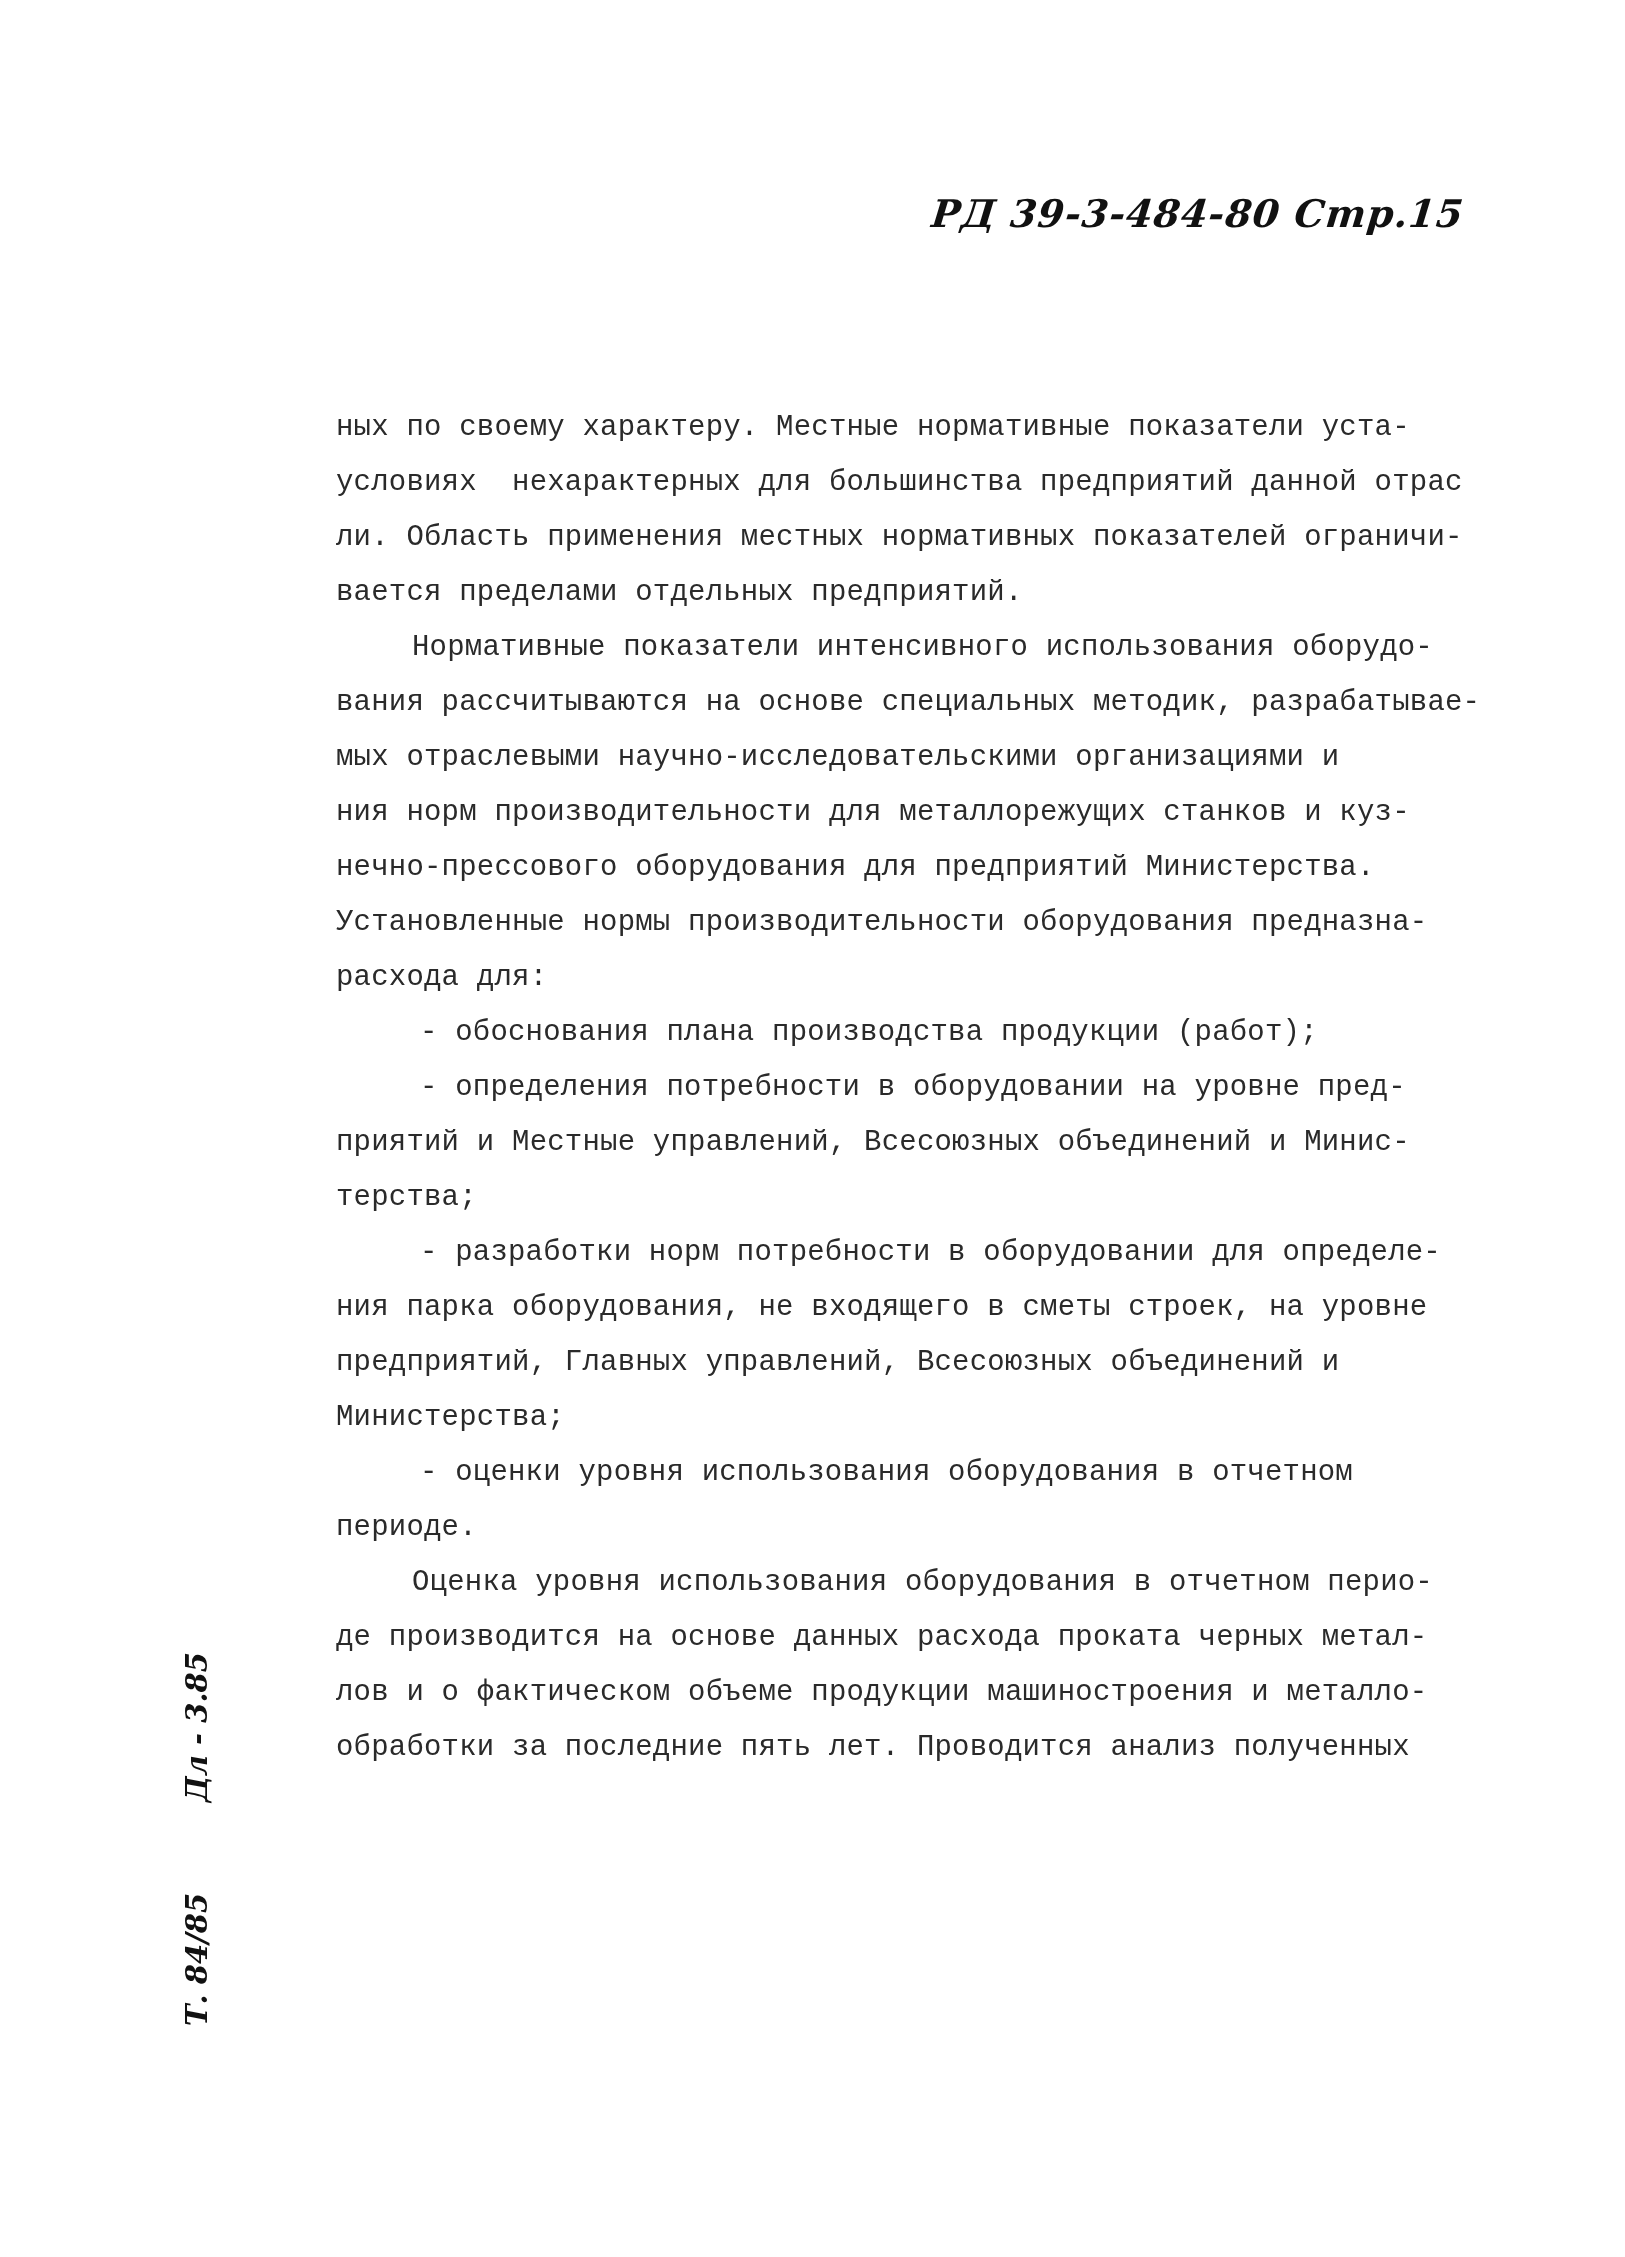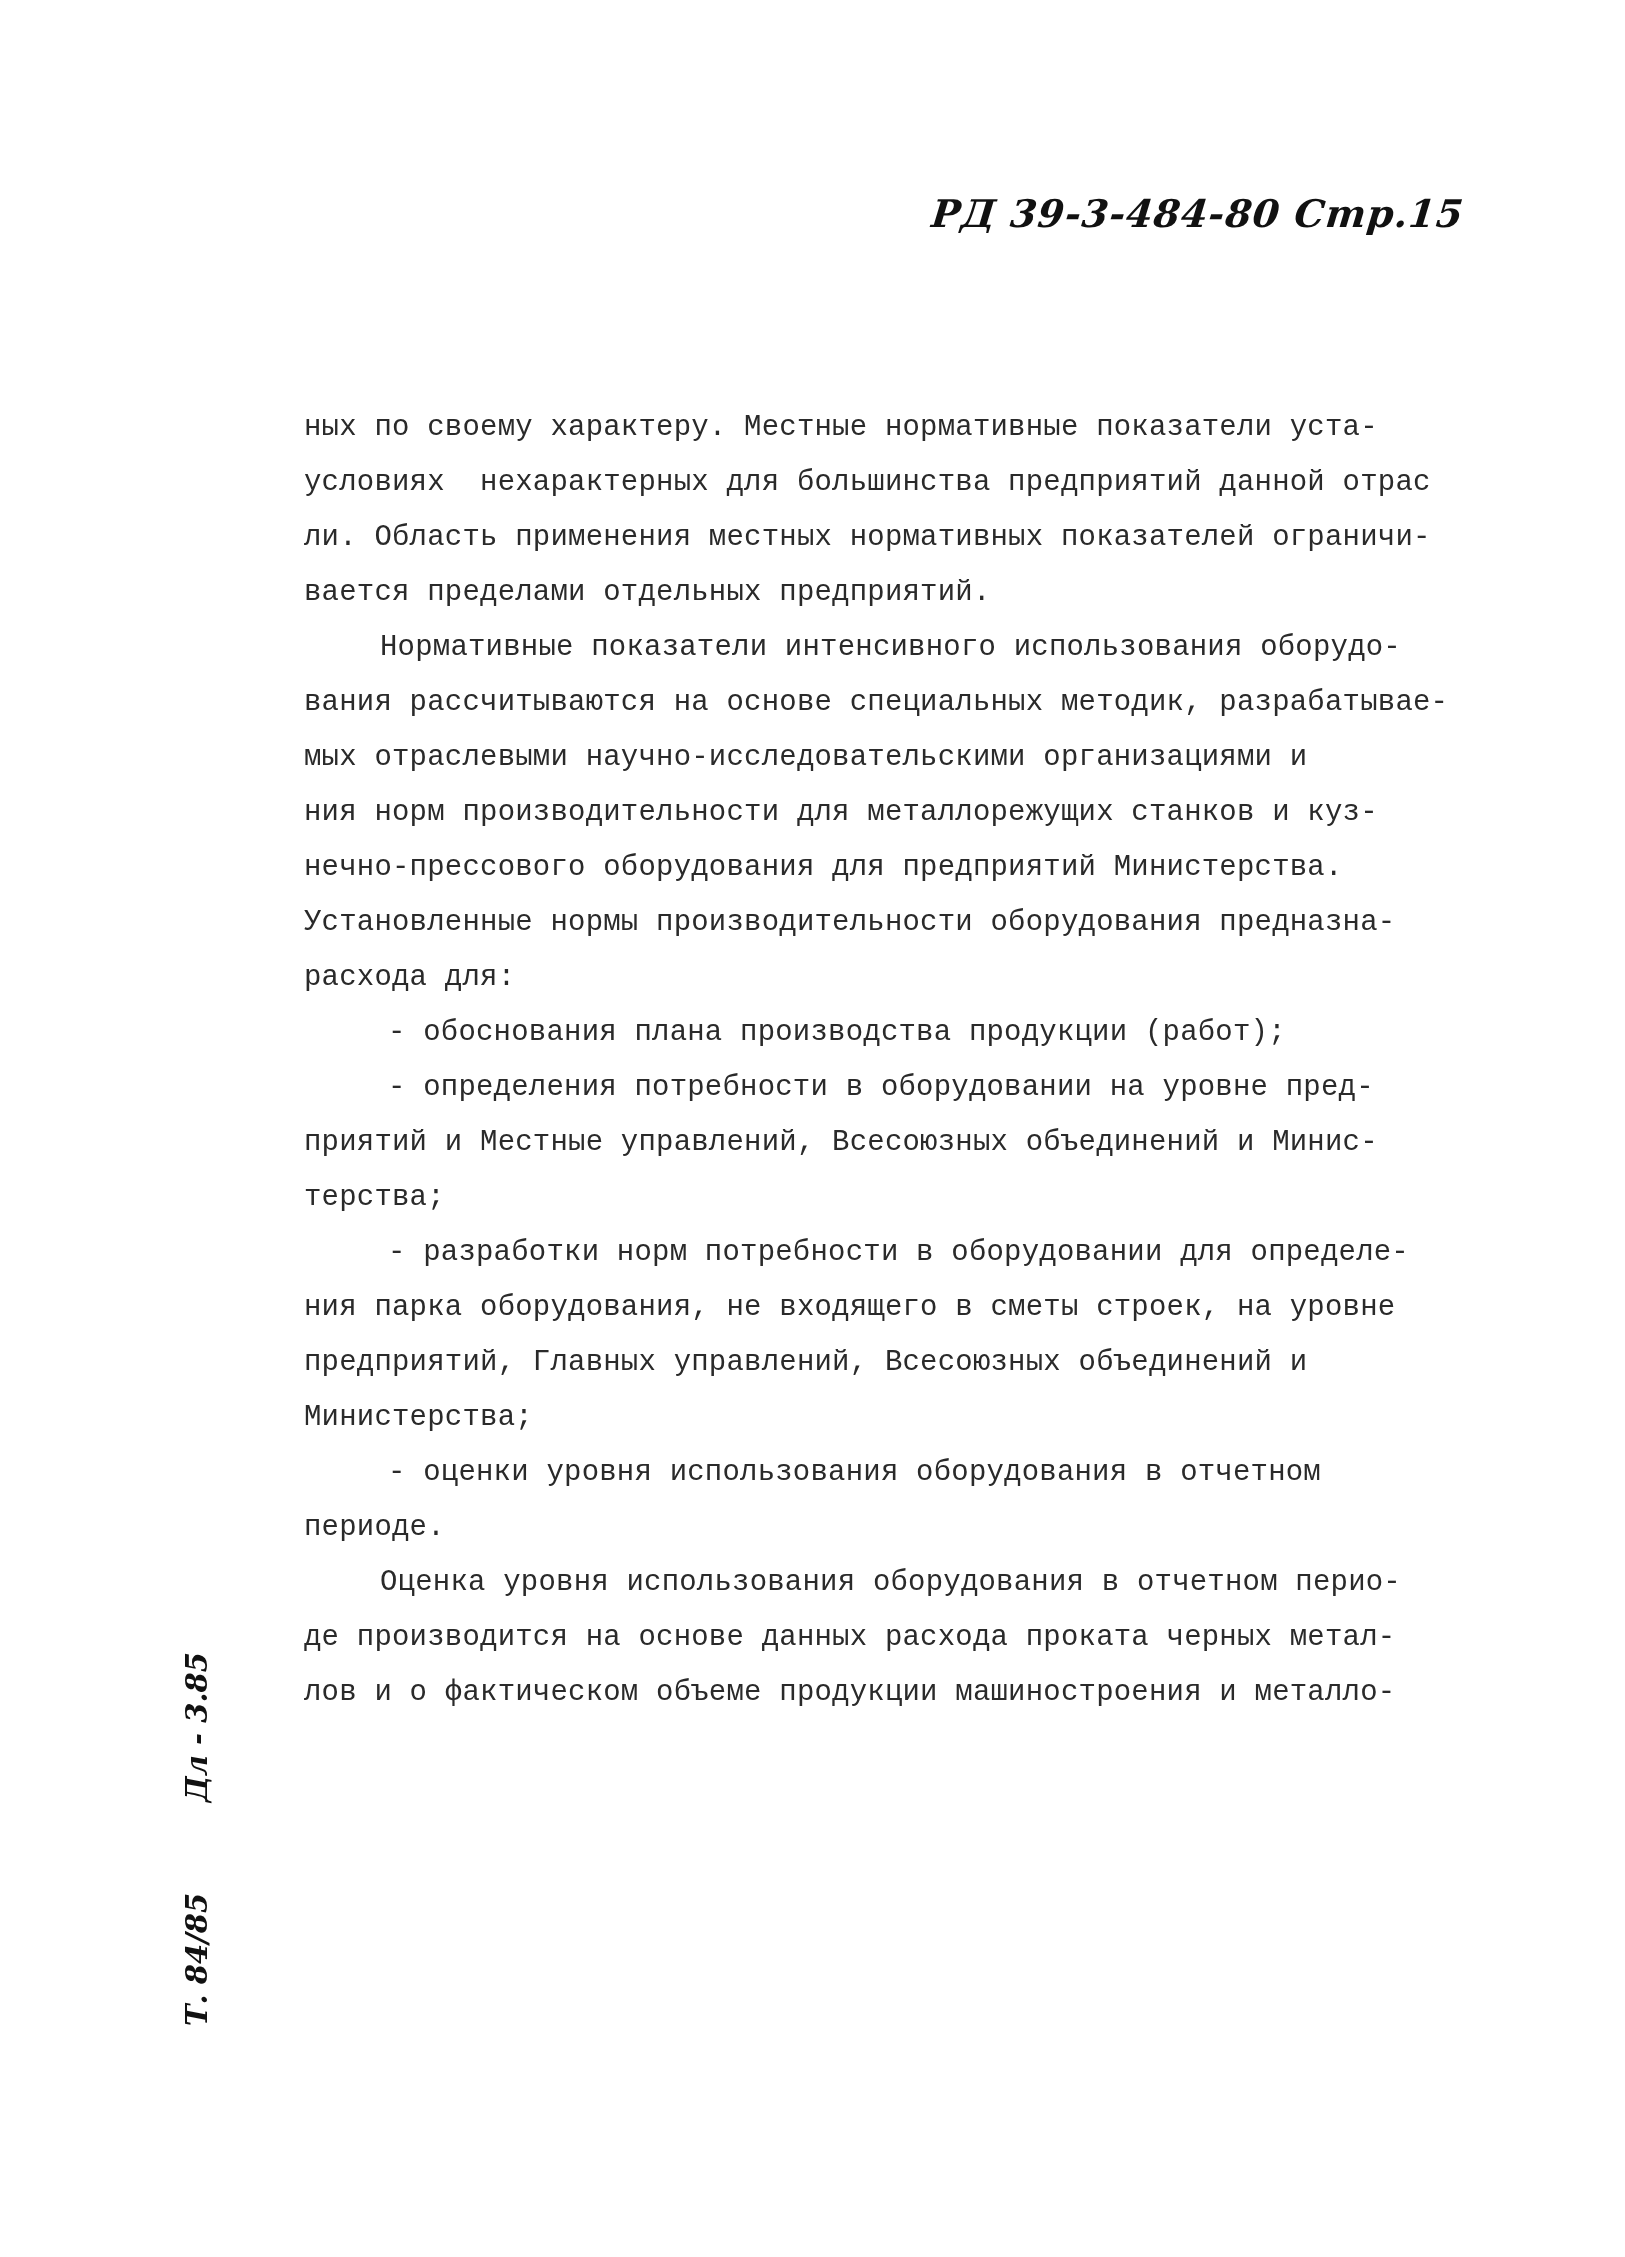--- a/index.html
+++ b/index.html
@@ -41,20 +41,21 @@
       font-family: "Liberation Mono", "DejaVu Sans Mono", monospace;
       font-size: 29px;
       line-height: 55px;
       color: #2a2a2a;
       letter-spacing: 0.2px;
     }
     .line {
       display: block;
       white-space: pre;
       height: 55px;
+      margin-left: 32px;
     }
     .indent { padding-left: 76px; }
     .bullet-indent { padding-left: 84px; }
     .margin-note {
       position: absolute;
       left: 153px;
       top: 1711px;
       width: 96px;
       height: 325px;
     }
@@ -97,20 +98,21 @@
     <span class="line">терства;</span>
     <span class="line bullet-indent">- разработки норм потребности в оборудовании для определе-</span>
     <span class="line">ния парка оборудования, не входящего в сметы строек, на уровне</span>
     <span class="line">предприятий, Главных управлений, Всесоюзных объединений и</span>
     <span class="line">Министерства;</span>
     <span class="line bullet-indent">- оценки уровня использования оборудования в отчетном</span>
     <span class="line">периоде.</span>
     <span class="line indent">Оценка уровня использования оборудования в отчетном перио-</span>
     <span class="line">де производится на основе данных расхода проката черных метал-</span>
     <span class="line">лов и о фактическом объеме продукции машиностроения и металло-</span>
+    <span class="line">обработки за последние пять лет. Проводится анализ полученных</span>
   </div>
 
   <div class="margin-note">
     <span class="note note-1">Дл - 3.85</span>
     <span class="note note-2">Т. 84/85</span>
   </div>
 
 </div>
 
 

